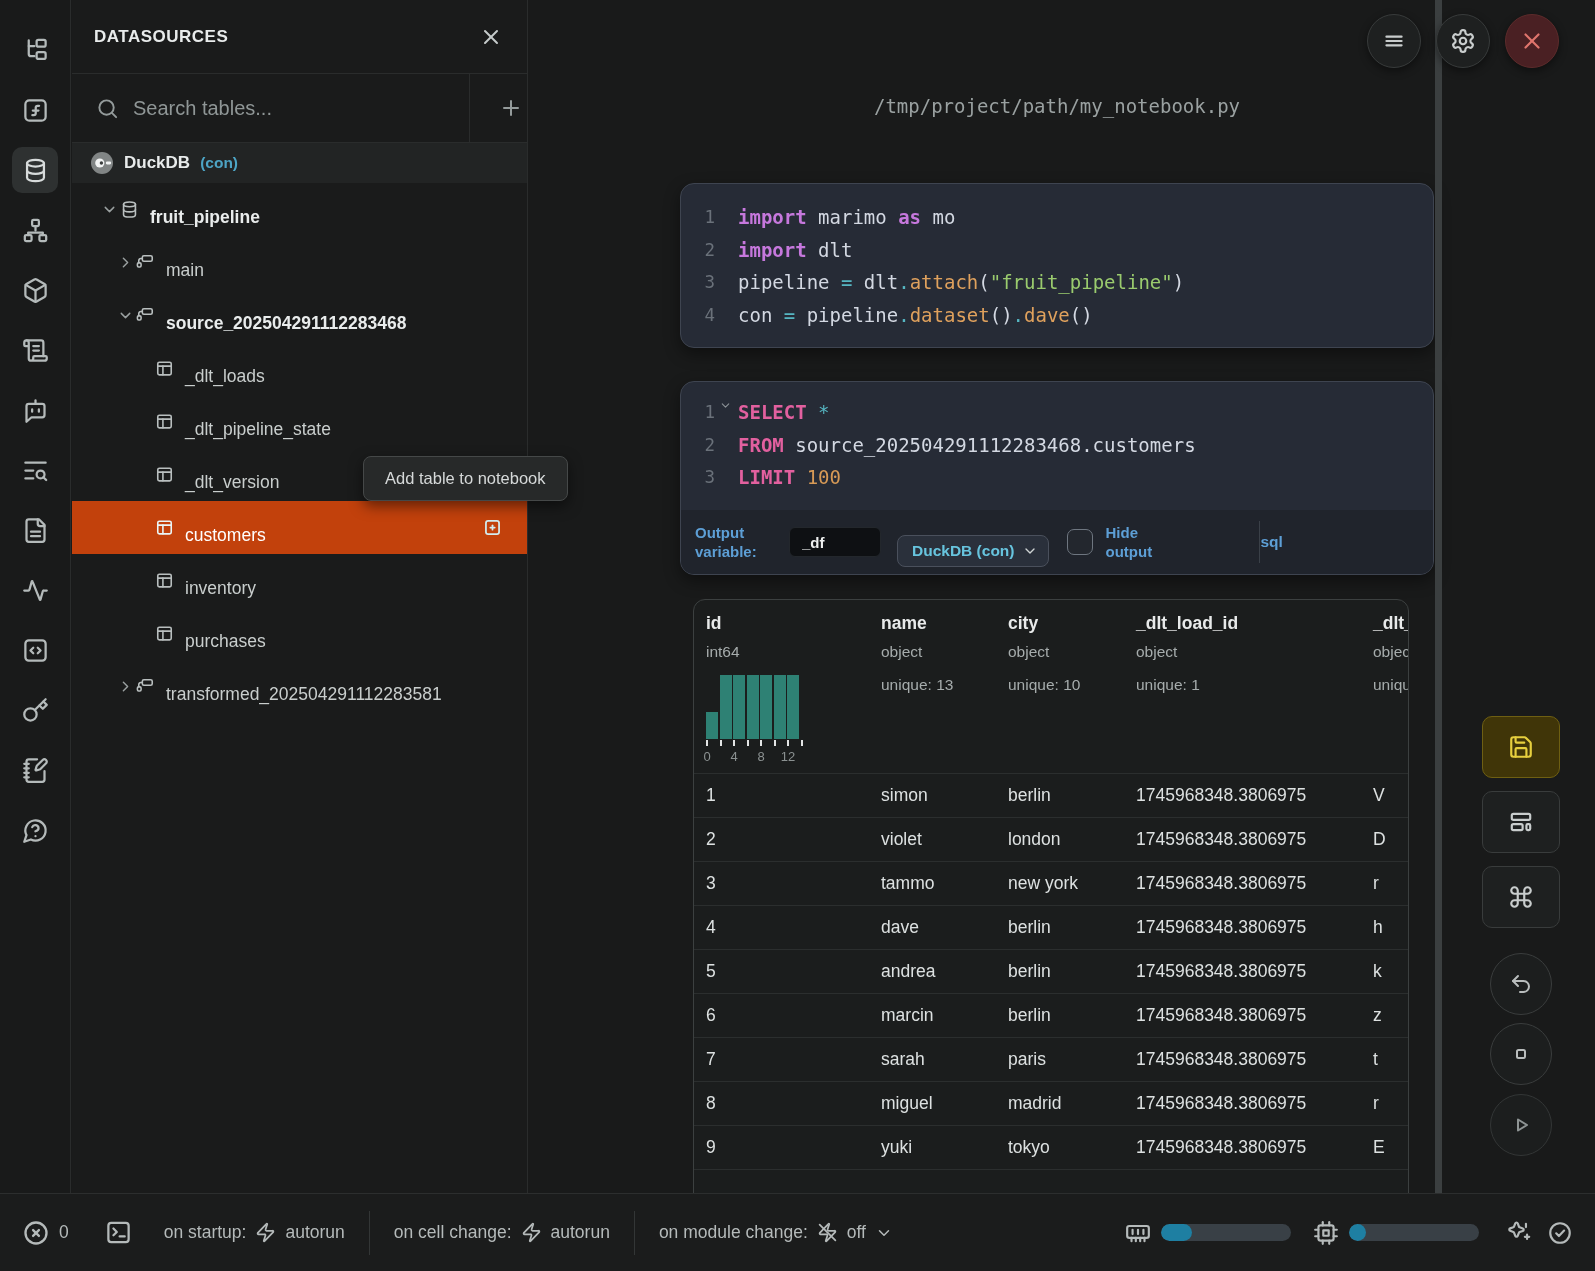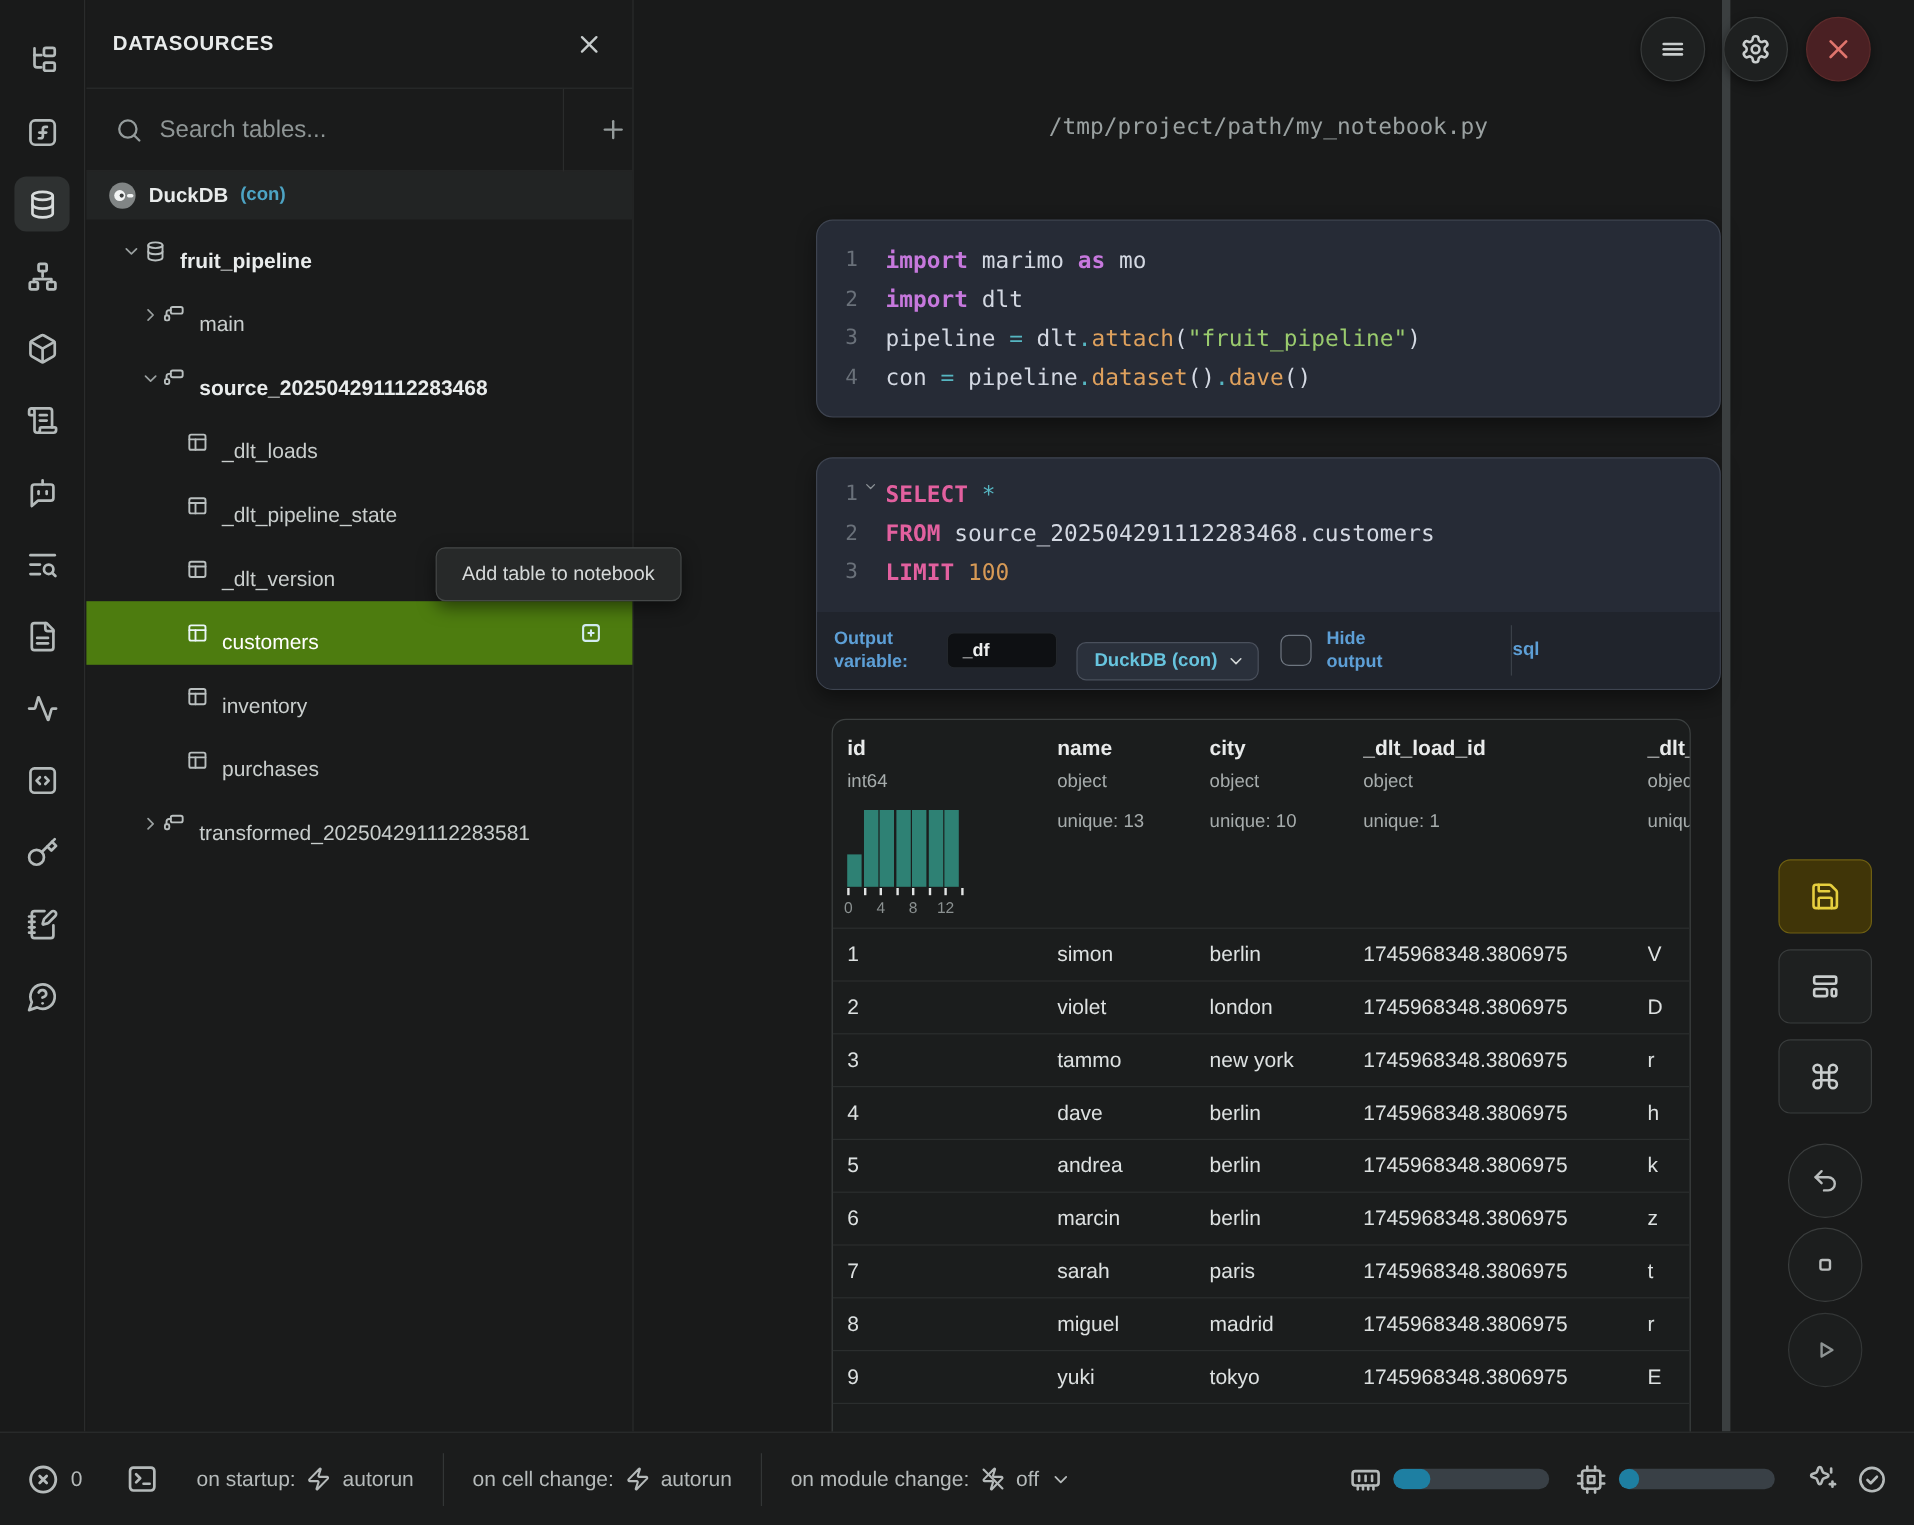--- a/index.html
+++ b/index.html
@@ -37,21 +37,21 @@
   .engine-row { height:40px; background:#222424; display:flex; align-items:center;
     padding-left:18px; gap:10px; }
   .engine-name { font-size:17px; font-weight:bold; color:#e8ebeb; }
   .engine-conn { font-size:15.5px; font-weight:bold; color:#4da4c4; }
   .tree-row { height:53px; display:flex; align-items:center; font-size:17.5px;
     color:#c9cecd; cursor:pointer; }
   .tree-row .chev { color:#9aa0a0; width:22px; flex:0 0 22px; }
   .tree-row .nico { color:#b9bfbf; margin-right:11px; }
   .tree-row .lbl { white-space:nowrap;margin-top:16px; }
   .tree-row .lbl.bold { font-weight:bold; color:#e9ecec; }
-  .tree-row.selected { background:#4d7c0f; color:#ffffff; }
+  .tree-row.selected { background:#c2410c; color:#ffffff; }
   .tree-row.selected .nico { color:#eaf6f7; }
   .tree-row.selected .lbl { color:#ffffff; }
   .row-action { margin-left:auto; margin-right:24px; color:#d3ecf0; }
 
   .tooltip { position:absolute; left:363px; top:456px; z-index:6;
     background:#272929; border:1px solid #454848; border-radius:8px;
     padding:12px 21px; font-size:16.5px; color:#d6d9d9; white-space:nowrap;
     box-shadow:0 5px 14px rgba(0,0,0,.5); }
 
   

